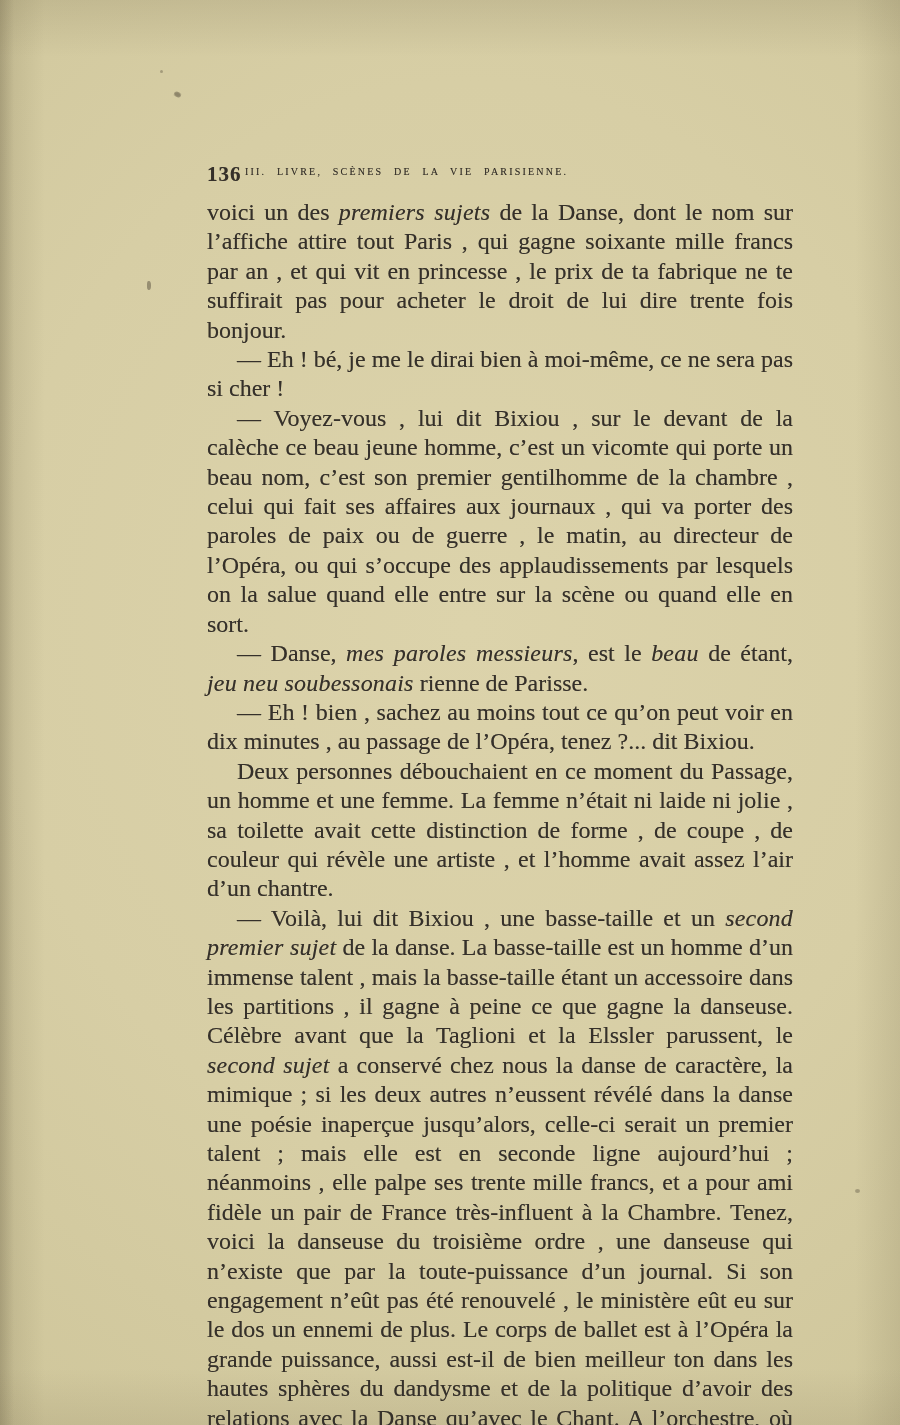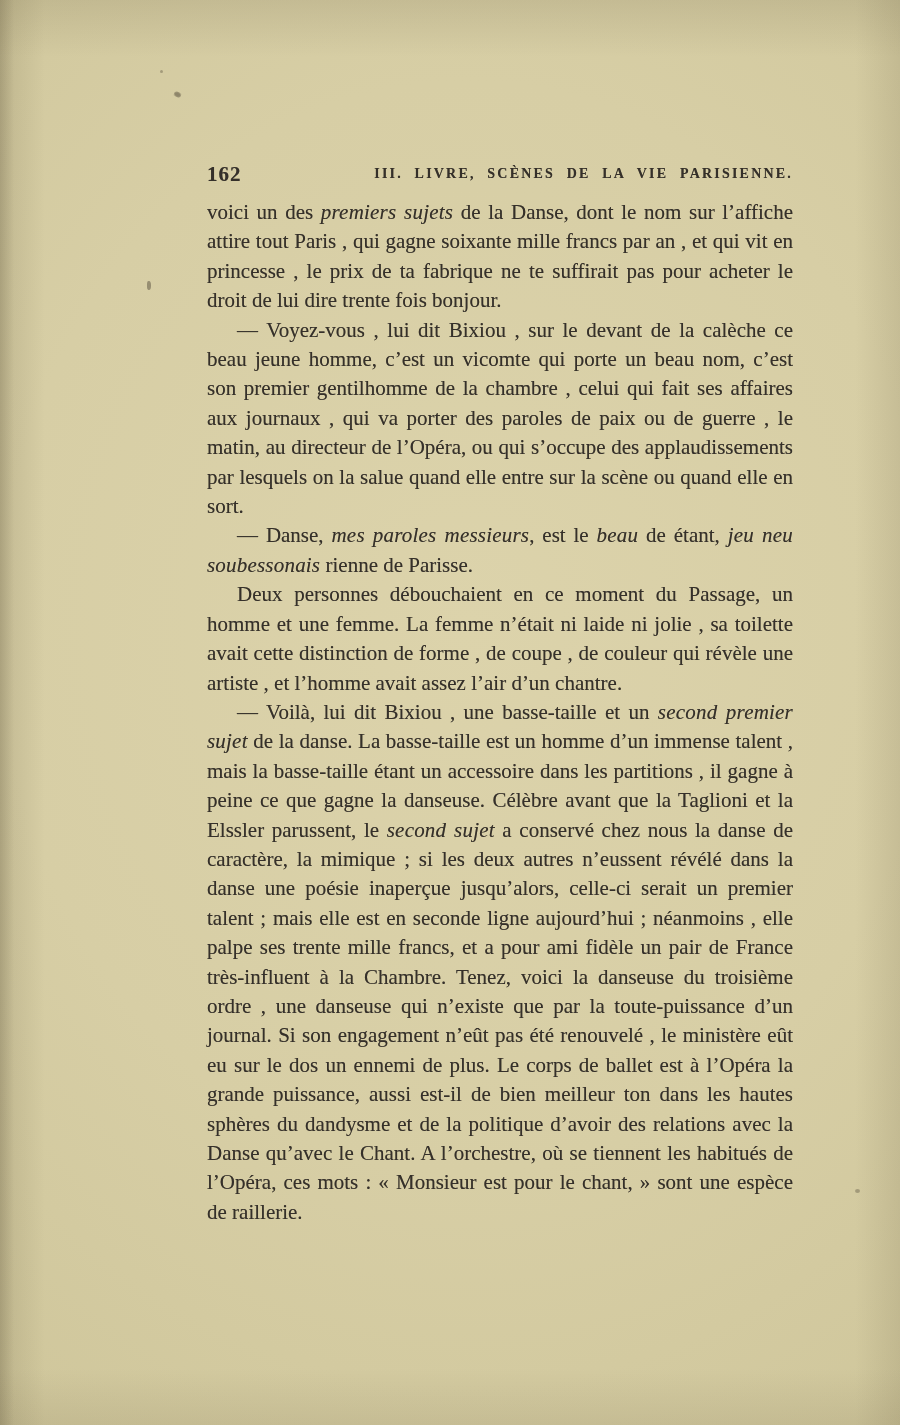--- a/index.html
+++ b/index.html
@@ -21,27 +21,27 @@
     text-shadow:0 0 0.5px rgba(52,46,36,0.45);
   }
   .header{
     position:relative;height:30px;margin-bottom:8px;
   }
   .pagenum{
     position:absolute;left:0;top:2px;
     font-size:21px;letter-spacing:1px;font-weight:600;
   }
   .running-title{
-    display:block;text-align:right;padding-left:38px;
-    font-size:14px;font-weight:700;letter-spacing:2.2px;word-spacing:6px;
+    display:block;text-align:left;padding-left:38px;
+    font-size:10px;font-weight:400;letter-spacing:2.2px;word-spacing:6px;
     padding-top:6px;white-space:nowrap;
   }
   .body p{
     margin:0;padding:0;
-    font-size:21px;line-height:29.4px;
+    font-size:24px;line-height:29.4px;
     text-align:justify;
   }
   .body p.indent{text-indent:30px;}
   .body .it{font-style:italic;letter-spacing:0.2px;}
   
   .speck{position:absolute;background:#4a4233;border-radius:50%;opacity:0.55;filter:blur(0.6px);}
   .s1{left:174px;top:92px;width:7px;height:5px;transform:rotate(25deg);opacity:0.5;}
   .s2{left:147px;top:281px;width:4px;height:9px;border-radius:40% 60% 60% 40%;opacity:0.45;}
   .s3{left:855px;top:1189px;width:5px;height:4px;opacity:0.35;}
   .s4{left:160px;top:70px;width:3px;height:3px;opacity:0.35;}
@@ -51,27 +51,29 @@
   }
 </style>
 </head>
 <body>
 
 <div class="page">
   <div class="edge-shadow"></div>
 
   <div class="content">
     <div class="header">
-      <span class="pagenum">162</span>
+      <span class="pagenum">136</span>
       <span class="running-title">III. LIVRE, SCÈNES DE LA VIE PARISIENNE.</span>
     </div>
     <div class="body">
         <p class=""><span>voici un des </span><span class="it">premiers sujets</span><span> de la Danse, dont le nom sur l’affiche attire tout Paris , qui gagne soixante mille francs par an , et qui vit en princesse , le prix de ta fabrique ne te suffirait pas pour acheter le droit de lui dire trente fois bonjour.</span></p>
+        <p class="indent"><span>— Eh ! bé, je me le dirai bien à moi-même, ce ne sera pas si cher !</span></p>
         <p class="indent"><span>— Voyez-vous , lui dit Bixiou , sur le devant de la calèche ce beau jeune homme, c’est un vicomte qui porte un beau nom, c’est son premier gentilhomme de la chambre , celui qui fait ses affaires aux journaux , qui va porter des paroles de paix ou de guerre , le matin, au directeur de l’Opéra, ou qui s’occupe des applaudissements par lesquels on la salue quand elle entre sur la scène ou quand elle en sort.</span></p>
         <p class="indent"><span>— Danse, </span><span class="it">mes paroles messieurs</span><span>, est le </span><span class="it">beau</span><span> de étant, </span><span class="it">jeu neu soubessonais</span><span> rienne de Parisse.</span></p>
+        <p class="indent"><span>— Eh ! bien , sachez au moins tout ce qu’on peut voir en dix minutes , au passage de l’Opéra, tenez ?... dit Bixiou.</span></p>
         <p class="indent"><span>Deux personnes débouchaient en ce moment du Passage, un homme et une femme. La femme n’était ni laide ni jolie , sa toilette avait cette distinction de forme , de coupe , de couleur qui révèle une artiste , et l’homme avait assez l’air d’un chantre.</span></p>
         <p class="indent"><span>— Voilà, lui dit Bixiou , une basse-taille et un </span><span class="it">second premier sujet</span><span> de la danse. La basse-taille est un homme d’un immense talent , mais la basse-taille étant un accessoire dans les partitions , il gagne à peine ce que gagne la danseuse. Célèbre avant que la Taglioni et la Elssler parussent, le </span><span class="it">second sujet</span><span> a conservé chez nous la danse de caractère, la mimique ; si les deux autres n’eussent révélé dans la danse une poésie inaperçue jusqu’alors, celle-ci serait un premier talent ; mais elle est en seconde ligne aujourd’hui ; néanmoins , elle palpe ses trente mille francs, et a pour ami fidèle un pair de France très-influent à la Chambre. Tenez, voici la danseuse du troisième ordre , une danseuse qui n’existe que par la toute-puissance d’un journal. Si son engagement n’eût pas été renouvelé , le ministère eût eu sur le dos un ennemi de plus. Le corps de ballet est à l’Opéra la grande puissance, aussi est-il de bien meilleur ton dans les hautes sphères du dandysme et de la politique d’avoir des relations avec la Danse qu’avec le Chant. A l’orchestre, où se tiennent les habitués de l’Opéra, ces mots : « Monsieur est pour le chant, » sont une espèce de raillerie.</span></p>
       </div>
   </div>
 
   <div class="speck s1"></div>
   <div class="speck s2"></div>
   <div class="speck s3"></div>
   <div class="speck s4"></div>
 </div>

